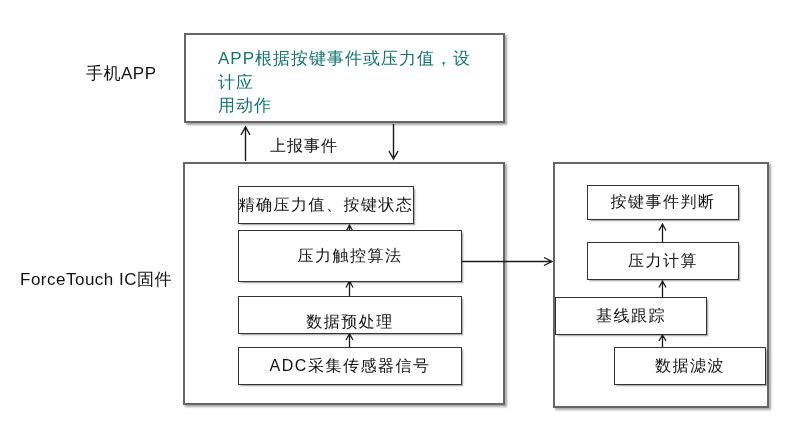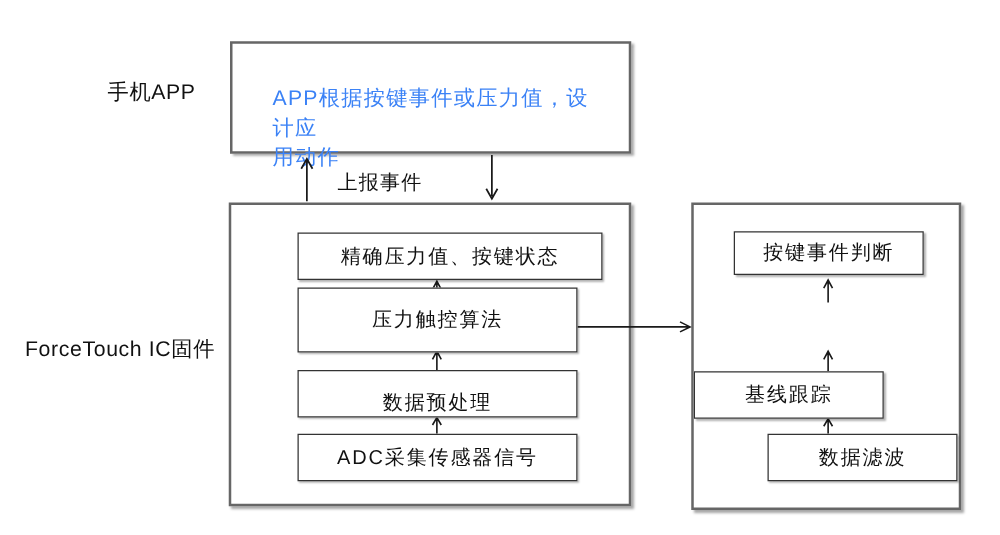--- a/index.html
+++ b/index.html
@@ -27,25 +27,25 @@
   .big-box {
     position: absolute;
     box-sizing: border-box;
     background: #ffffff;
     border: 2px solid #666666;
     box-shadow: 2px 2px 2px rgba(0,0,0,0.35);
     z-index: 1;
   }
   .app-box {
     box-sizing: border-box;
-    padding: 32px 14px 0 32px;
+    padding: 12px 14px 0 32px;
     font-size: 17px;
     line-height: 23.5px;
     letter-spacing: 1px;
-    color: #3b82f6;
+    color: #0f766e;
   }
   .inner-box {
     position: absolute;
     box-sizing: border-box;
     background: #ffffff;
     border: 1.5px solid #333333;
     box-shadow: 1.5px 1.5px 1.5px rgba(0,0,0,0.3);
     display: flex;
     align-items: center;
     justify-content: center;
@@ -90,21 +90,21 @@
   <div class="flow-label" style="left:270px; top:136px;">上报事件</div>
 
   <div class="arrow" style="left:387px; top:123px;">
     <svg width="13" height="38" viewBox="0 0 13 38">
       <path d="M6.5 1 L6.5 34 M2 28 L6.5 36 L11 28" fill="none" stroke="#1a1a1a" stroke-width="1.4"></path>
     </svg>
   </div>
 
   <div class="big-box" style="left:183px; top:162px; width:322px; height:243px;"></div>
 
-  <div class="inner-box" style="left:238px; top:186px; width:244px; height:38px;">
+  <div class="inner-box" style="left:238px; top:186px; width:176px; height:38px;">
     <span>精确压力值、按键状态</span>
   </div>
   <div class="inner-box" style="left:238px; top:230px; width:224px; height:52px;">
     <span>压力触控算法</span>
   </div>
   <div class="inner-box" style="left:238px; top:296px; width:224px; height:38px;align-items:flex-end;">
     <span>数据预处理</span>
   </div>
   <div class="inner-box" style="left:238px; top:347px; width:224px; height:38px;">
     <span>ADC采集传感器信号</span>
@@ -130,20 +130,23 @@
     <svg width="92" height="13" viewBox="0 0 92 13">
       <path d="M0 6.5 L89 6.5 M82 2.5 L90 6.5 L82 10.5" fill="none" stroke="#1a1a1a" stroke-width="1.3"></path>
     </svg>
   </div>
 
   <div class="big-box" style="left:553px; top:162px; width:216px; height:246px;"></div>
 
   <div class="inner-box" style="left:587px; top:185px; width:152px; height:35px;">
     <span>按键事件判断</span>
   </div>
+  <div class="inner-box" style="left:587px; top:242px; width:152px; height:38px;">
+    <span>压力计算</span>
+  </div>
   <div class="inner-box" style="left:555px; top:297px; width:152px; height:38px;">
     <span>基线跟踪</span>
   </div>
   <div class="inner-box" style="left:587px; top:347px; width:152px; height:38px;margin-left:27px;">
     <span>数据滤波</span>
   </div>
 
   <div class="arrow" style="left:656px; top:222px;">
     <svg width="13" height="21" viewBox="0 0 13 21">
       <path d="M6.5 20 L6.5 3 M3 8.5 L6.5 2 L10 8.5" fill="none" stroke="#1a1a1a" stroke-width="1.3"></path>

